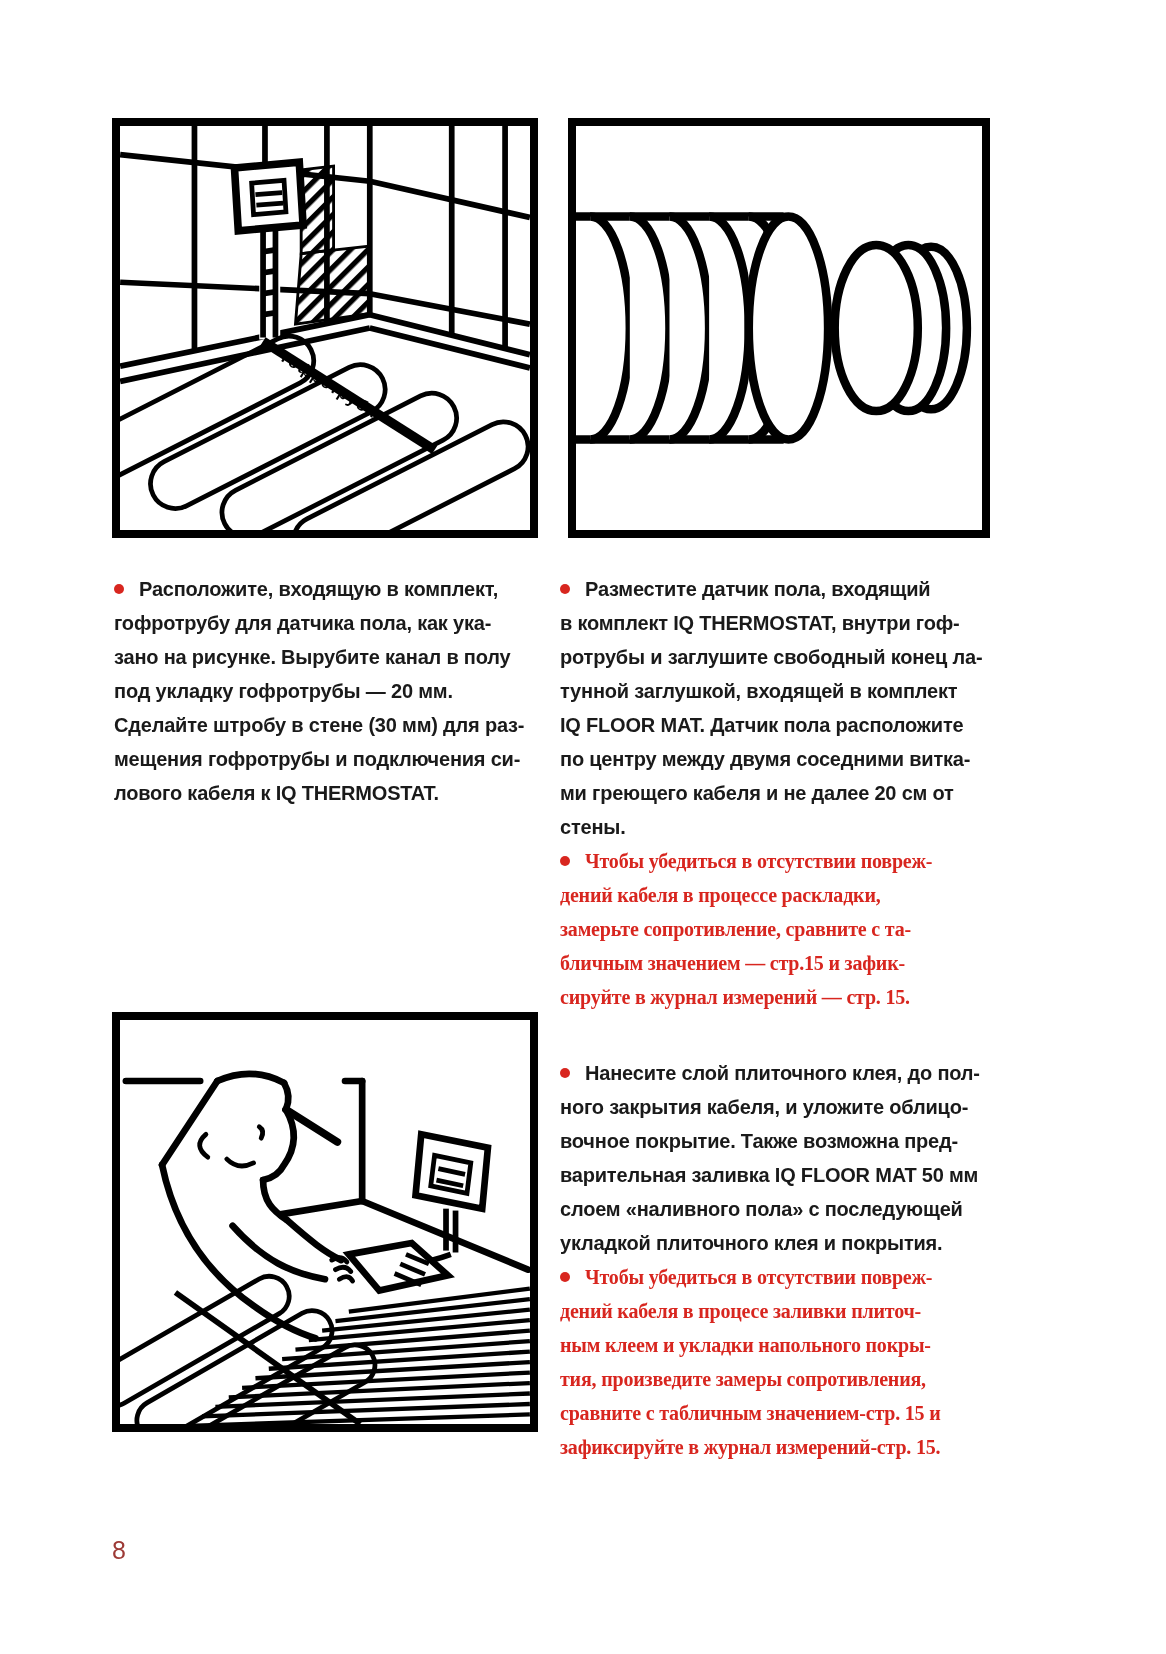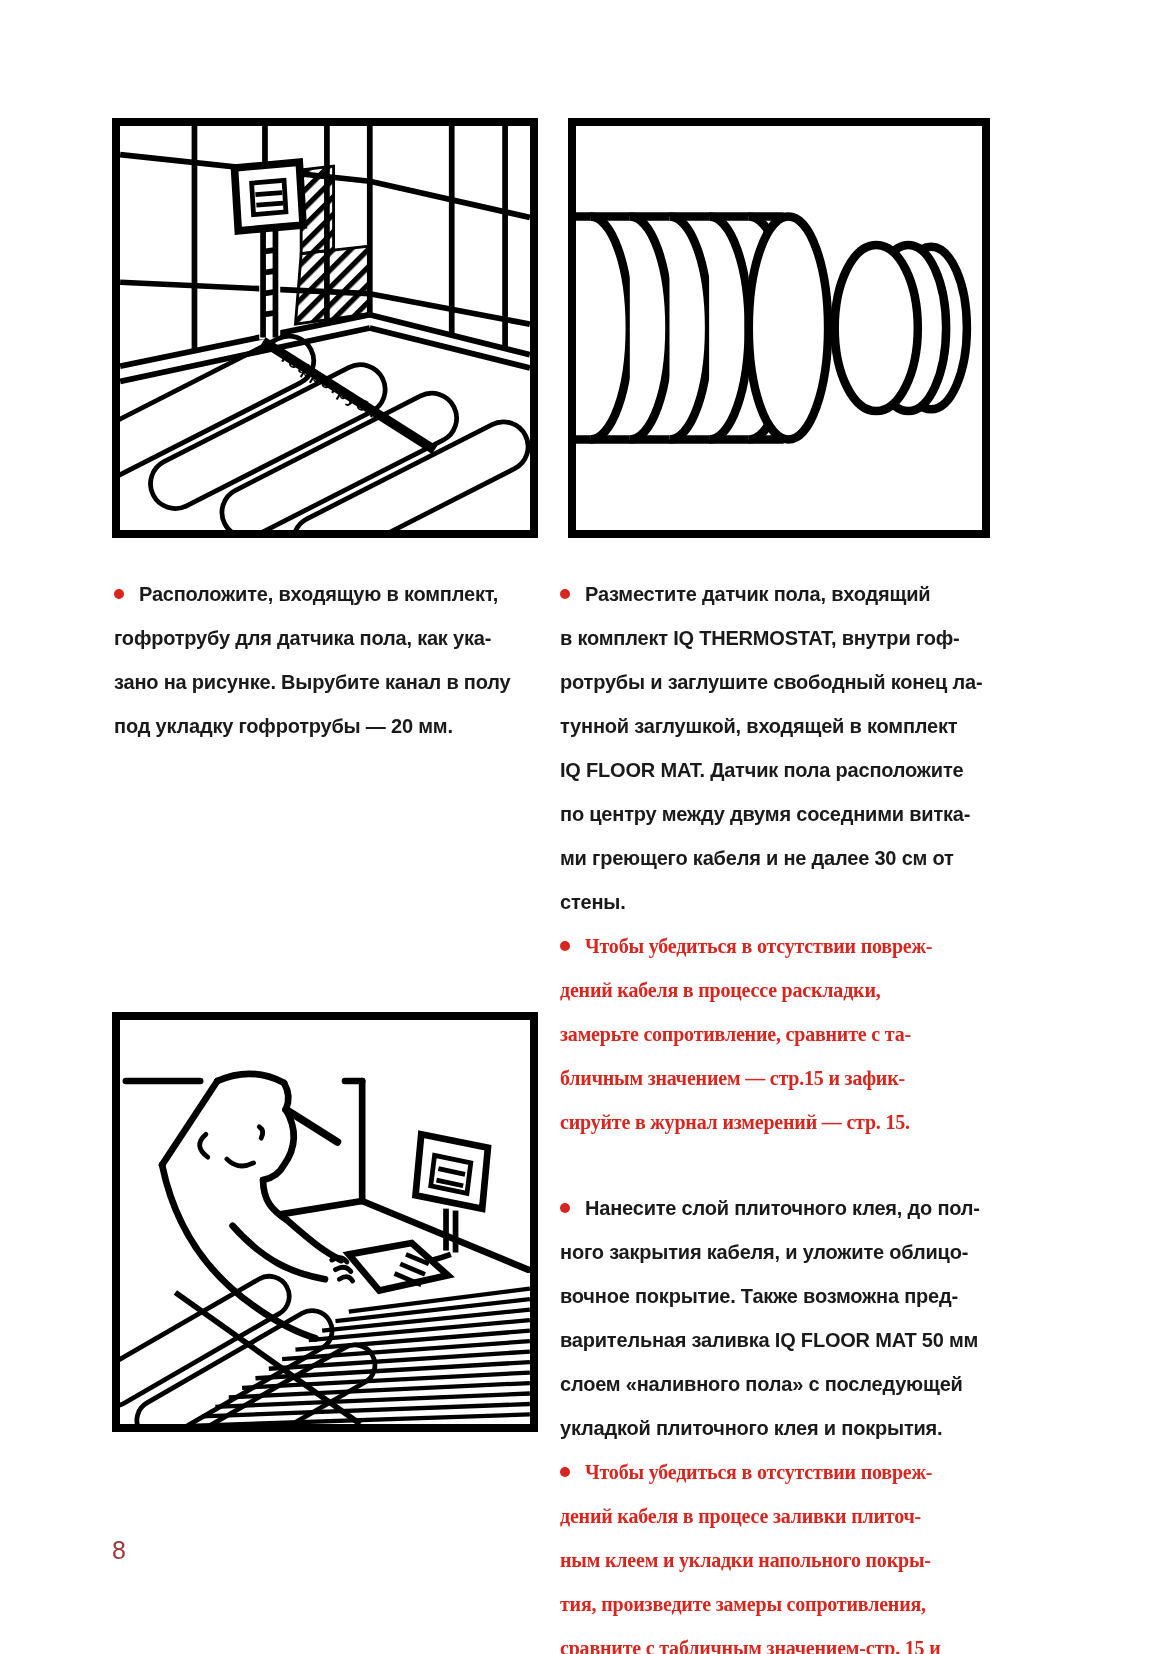--- a/index.html
+++ b/index.html
@@ -1,20 +1,20 @@
 <!DOCTYPE html>
 <html lang="ru"><head>
 <meta charset="utf-8">
 <style>
   html,body{margin:0;padding:0;background:#fff;}
   body{width:1166px;height:1654px;position:relative;overflow:hidden;
        font-family:"Liberation Sans","DejaVu Sans",sans-serif;color:#1a1a1a;}
   .fig{position:absolute;border:8px solid #000;background:#fff;box-sizing:border-box;}
   .fig svg{display:block;width:100%;height:100%;}
-  .col{position:absolute;font-size:20px;line-height:44px;font-weight:bold;letter-spacing:-0.2px;}
+  .col{position:absolute;font-size:20px;line-height:34px;font-weight:bold;letter-spacing:-0.2px;}
   .para{margin:0;}
   .para .ptext{white-space:pre-line;}
   .dot{display:inline-block;width:10px;height:10px;border-radius:50%;
        background:#d8261f;margin-right:15px;vertical-align:2px;}
   .red{color:#d8261f;font-family:Liberation Serif, serif;}
   .gap-above{margin-top:42px;}
   .page-num{position:absolute;left:112px;top:1536px;font-size:25px;color:#9d3a36;}
   .ink{stroke:#000;fill:none;}
 </style>
 </head>
@@ -167,30 +167,33 @@
       <path d="M72 426 L430 414"></path>
     </g>
   </svg>
 </div>
 
 <div class="col" style="left:114px;top:572px;width:452px;">
   <p class="para"><span class="dot"></span><span class="ptext">Расположите, входящую в комплект,
 гофротрубу для датчика пола, как ука-
 зано на рисунке. Вырубите канал в полу
 под укладку гофротрубы — 20 мм.</span></p>
+  <p class="para"><span class="ptext">Сделайте штробу в стене (30 мм) для раз-
+мещения гофротрубы и подключения си-
+лового кабеля к IQ THERMOSTAT.</span></p>
 </div>
 
 <div class="col" style="left:560px;top:572px;width:464px;">
   <p class="para"><span class="dot"></span><span class="ptext">Разместите датчик пола, входящий
 в комплект IQ THERMOSTAT, внутри гоф-
 ротрубы и заглушите свободный конец ла-
 тунной заглушкой, входящей в комплект
 IQ FLOOR MAT. Датчик пола расположите
 по центру между двумя соседними витка-
-ми греющего кабеля и не далее 30 см от
+ми греющего кабеля и не далее 20 см от
 стены.</span></p>
   <p class="para red"><span class="dot"></span><span class="ptext">Чтобы убедиться в отсутствии повреж-
 дений кабеля в процессе раскладки,
 замерьте сопротивление, сравните с та-
 бличным значением — стр.15 и зафик-
 сируйте в журнал измерений — стр. 15.</span></p>
   <p class="para gap-above"><span class="dot"></span><span class="ptext">Нанесите слой плиточного клея, до пол-
 ного закрытия кабеля, и уложите облицо-
 вочное покрытие. Также возможна пред-
 варительная заливка IQ FLOOR MAT 50 мм

